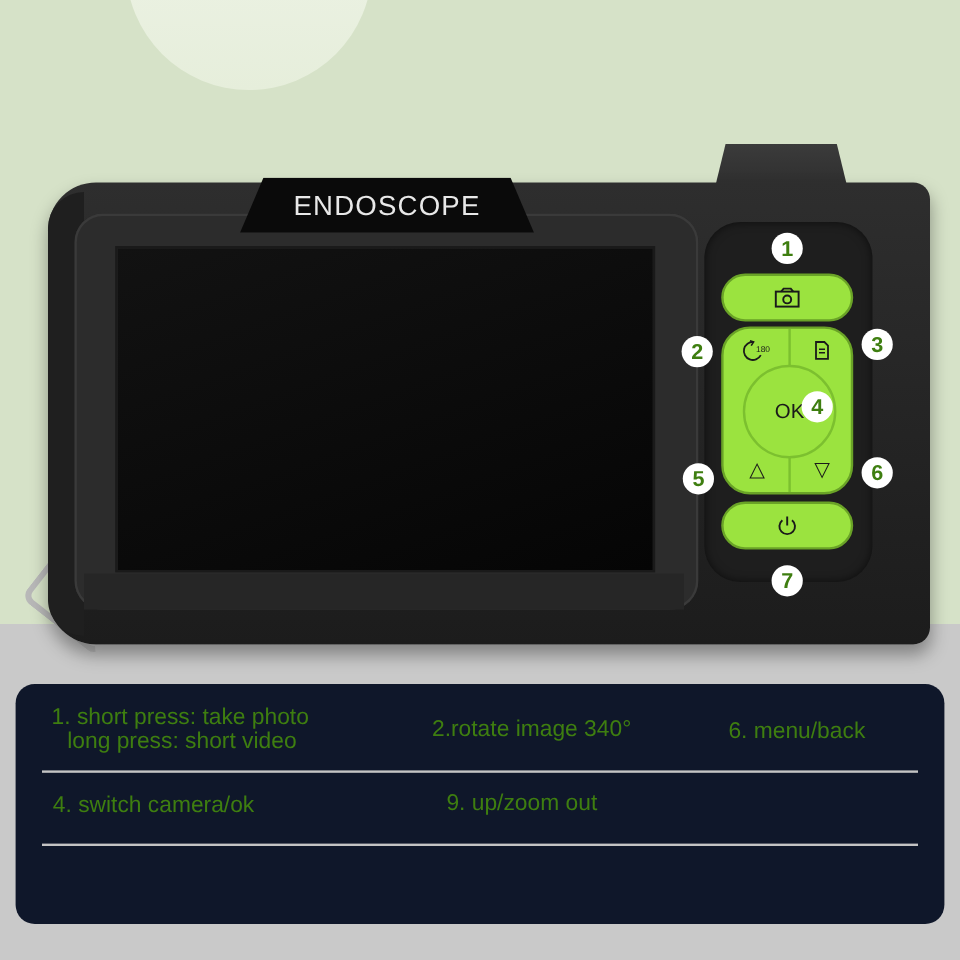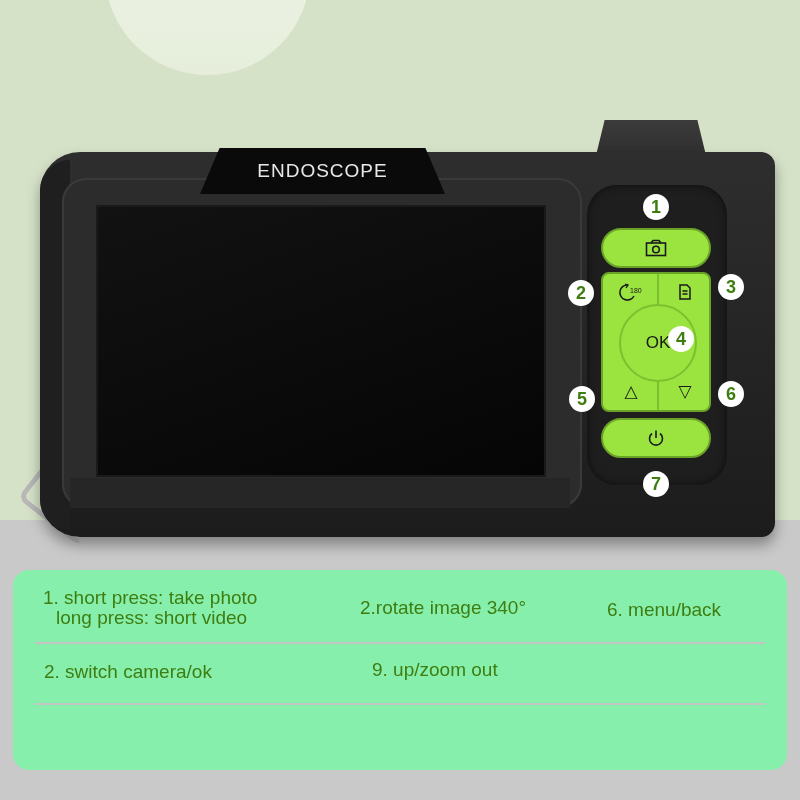--- a/index.html
+++ b/index.html
@@ -18,52 +18,52 @@
   .device { position: absolute; left: 40px; top: 152px; width: 735px; height: 385px;
             background: linear-gradient(180deg, #2e2e2e 0%, #232323 60%, #1c1c1c 100%);
             border-radius: 40px 14px 14px 40px; box-shadow: 0 8px 14px rgba(0,0,0,.35); }
   .device-left-edge { position: absolute; left: 40px; top: 160px; width: 30px; height: 370px;
             background: #1f1f1f; border-radius: 40px 0 0 40px; }
   .device-rim { position: absolute; left: 62px; top: 178px; width: 520px; height: 330px;
             border-radius: 24px; background: #2c2c2c; box-shadow: inset 0 0 0 2px #3a3a3a; }
   .label-plate { position: absolute; left: 200px; top: 148px; width: 245px; height: 46px;
             background: #0a0a0a; clip-path: polygon(8% 0, 92% 0, 100% 100%, 0 100%);
             display: flex; align-items: center; justify-content: center; }
-  .label-plate span { color: #e8e8e8; font-size: 19px; letter-spacing: 1px; }
+  .label-plate span { color: #e8e8e8; font-size: 23px; letter-spacing: 1px; }
   .screen { position: absolute; left: 96px; top: 205px; width: 450px; height: 272px;
             background: linear-gradient(160deg, #121212, #050505); border: 2px solid #1a1a1a; }
   .chin { position: absolute; left: 70px; top: 478px; width: 500px; height: 30px; background: #262626; }
 
   .keypad { position: absolute; left: 587px; top: 185px; width: 140px; height: 300px;
             background: #1e1e1e; border-radius: 30px; box-shadow: inset 0 0 8px rgba(0,0,0,.6); }
   .g-btn { position: absolute; background: #9be33f; border: 2px solid #6aa327; display: flex;
            align-items: center; justify-content: center; color: #1a1a1a; }
   .btn-photo { left: 601px; top: 228px; width: 110px; height: 40px; border-radius: 20px; }
-  .dpad { position: absolute; left: 601px; top: 272px; width: 110px; height: 140px; border-radius: 8px;
+  .dpad { position: absolute; left: 601px; top: 272px; width: 110px; height: 140px; border-radius: 24px;
           background: #9be33f; border: 2px solid #6aa327; overflow: hidden; }
   .dpad .vline { position: absolute; left: 54px; top: 0; width: 2px; height: 140px; background: #7cc02f; }
   .dpad .okcircle { position: absolute; left: 16px; top: 30px; width: 78px; height: 78px; border-radius: 50%;
           background: #9be33f; border: 2px solid #7cc02f; }
   .dpad-key { position: absolute; display: flex; align-items: center; justify-content: center; color: #1a1a1a; }
   .k-rotate { left: 8px; top: 4px; width: 40px; height: 28px; font-size: 12px; }
   .k-menu { left: 62px; top: 4px; width: 40px; height: 28px; font-size: 14px; }
   .k-ok { left: 20px; top: 50px; width: 70px; height: 38px; font-size: 17px; }
   .k-up { left: 8px; top: 100px; width: 40px; height: 34px; font-size: 17px; }
   .k-down { left: 62px; top: 100px; width: 40px; height: 34px; font-size: 17px; }
   .btn-power { left: 601px; top: 418px; width: 110px; height: 40px; border-radius: 20px; font-size: 18px; }
 
   .badge { position: absolute; width: 26px; height: 26px; border-radius: 50%; background: #fff;
            color: #3e7e10; font-weight: bold; font-size: 18px; display: flex; align-items: center;
            justify-content: center; }
 
   .hook { position: absolute; left: 24px; top: 478px; width: 80px; height: 50px;
           border: 5px solid #b8b8b8; border-radius: 10px; transform: rotate(38deg); border-top-color: transparent; border-right-color: transparent; }
 
   
-  .card { position: absolute; left: 13px; top: 570px; width: 774px; height: 200px; background: #86efac;
+  .card { position: absolute; left: 13px; top: 570px; width: 774px; height: 200px; background: #0f172a;
           border-radius: 16px; }
   .divider { position: absolute; left: 22px; width: 730px; height: 2px; background: #c4c4c4; }
   .txt { position: absolute; color: #3e7e10; font-size: 19px; line-height: 20px; white-space: nowrap; }
 </style>
 </head>
 <body>
 
 <div class="bg-top"></div>
 <div class="bg-circle"></div>
 <div class="bg-floor"></div>
@@ -131,16 +131,16 @@
 <div class="badge" style="left:569px;top:386px">5</div>
 <div class="badge" style="left:718px;top:381px">6</div>
 <div class="badge" style="left:643px;top:471px">7</div>
 
 <div class="card">
   <div class="txt" style="left:30px;top:18px">1. short press: take photo</div>
   <div class="txt" style="left:43px;top:38px">long press: short video</div>
   <div class="txt" style="left:347px;top:28px">2.rotate image 340°</div>
   <div class="txt" style="left:594px;top:30px">6. menu/back</div>
   <div class="divider" style="top:72px"></div>
-  <div class="txt" style="left:31px;top:92px">2. switch camera/ok</div>
+  <div class="txt" style="left:31px;top:92px">4. switch camera/ok</div>
   <div class="txt" style="left:359px;top:90px">9. up/zoom out</div>
   <div class="divider" style="top:133px"></div>
 </div>
 
 </body></html>

